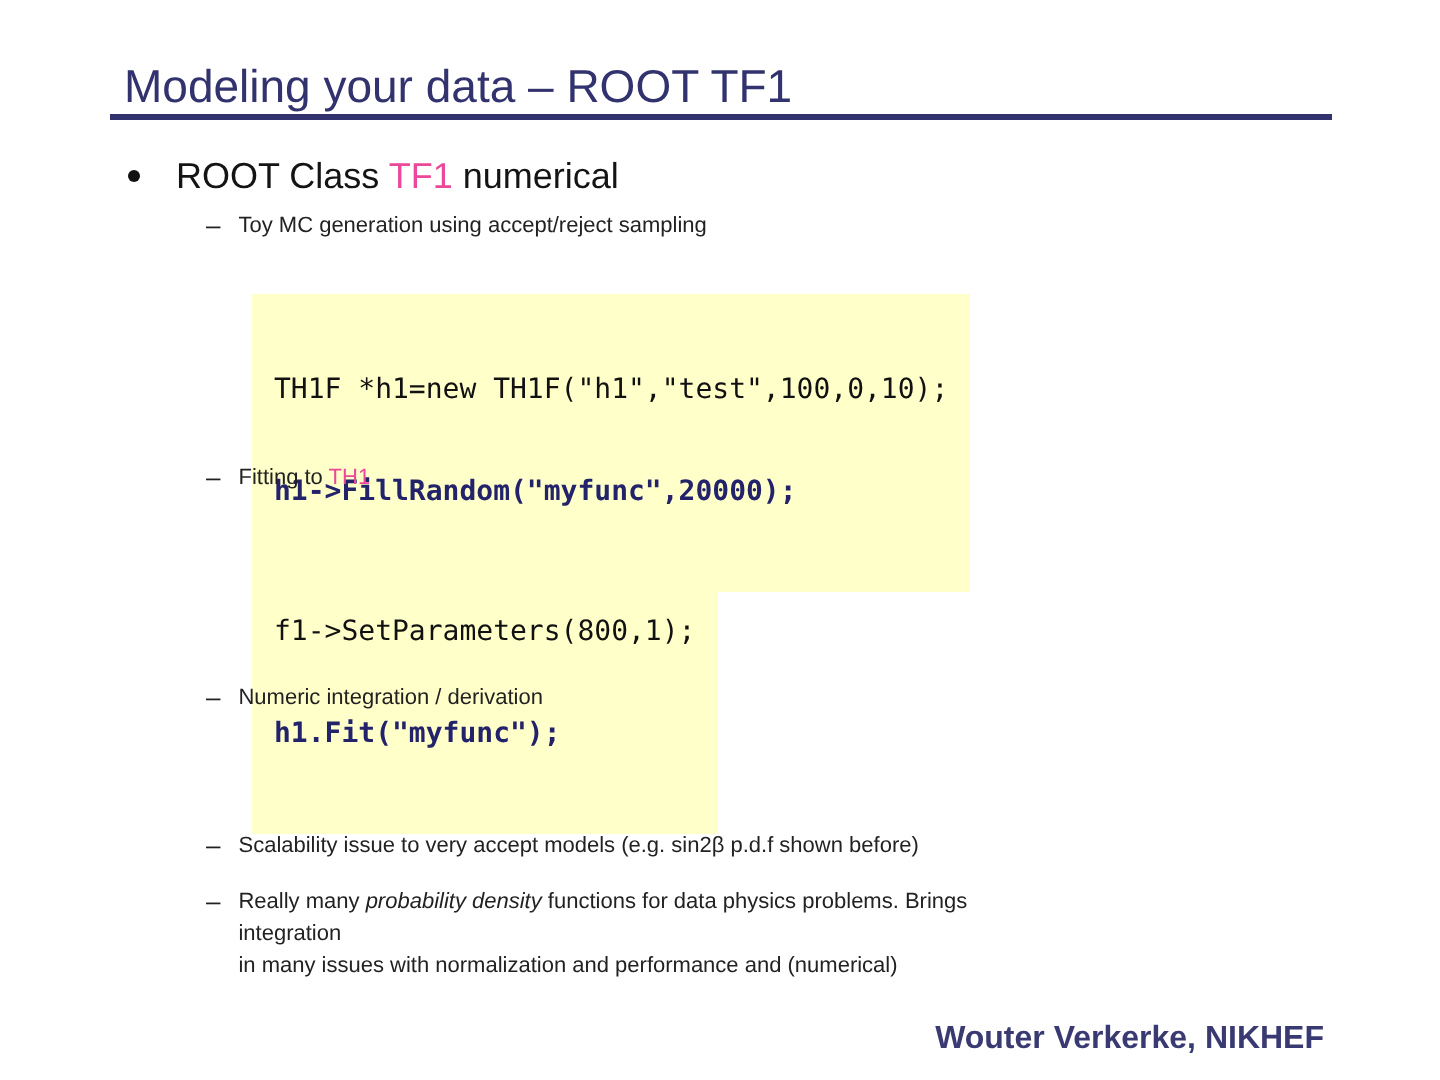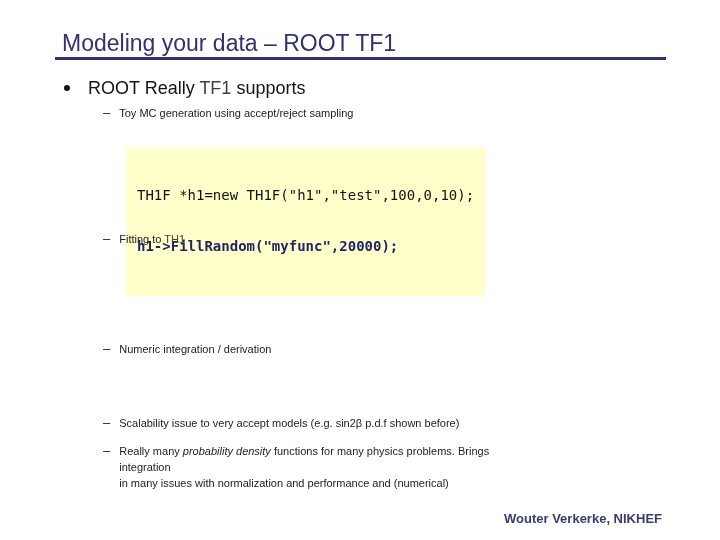--- a/index.html
+++ b/index.html
@@ -39,21 +39,21 @@
   .bullet-text {
     margin-left: 18px;
     font-size: 18px;
     line-height: 20px;
     color: #141414;
     white-space: nowrap;
   }
   .b1 { left: 64px; top: 78px; }
   .b2 { left: 64px; top: 385px; }
 
-  .link { color: #404040; }
+  .link { color: #ec4899; }
 
   .sub-row { display: flex; align-items: flex-start; }
   .sub-dash {
     font-size: 13px;
     line-height: 15px;
     color: #222222;
     flex: 0 0 auto;
   }
   .sub-text {
     margin-left: 9px;
@@ -84,70 +84,74 @@
   .code2 { left: 126px; top: 268px; }
   .code-line { display: block; }
   .code-line-bold {
     display: block;
     font-weight: 700;
     color: #23236B;
   }
 
   .footer {
     right: 58px; top: 511px;
-    font-size: 13px;
+    font-size: 16px;
     font-weight: 700;
     color: #3A3A72;
     white-space: nowrap;
   }
 </style>
 </head>
 <body>
 
 <div class="slide">
 
   <div class="abs title">Modeling your data – ROOT TF1</div>
   <div class="abs title-rule"></div>
 
   <div class="abs bullet-row b1">
     <span class="bullet-dot"></span>
-    <span class="bullet-text"><span>ROOT Really </span><span class="link">TF1</span><span> supports</span></span>
+    <span class="bullet-text"><span>ROOT Class </span><span class="link">TF1</span><span> numerical</span></span>
   </div>
 
   <div class="abs sub-row s1">
     <span class="sub-dash">–</span>
     <span class="sub-text nowrap">Toy MC generation using accept/reject sampling</span>
   </div>
 
   <div class="abs code-block code1">
     <span class="code-line">TH1F *h1=new TH1F("h1","test",100,0,10);</span>
     <span class="code-line-bold">h1-&gt;FillRandom("myfunc",20000);</span>
   </div>
 
   <div class="abs sub-row s2">
     <span class="sub-dash">–</span>
     <span class="sub-text nowrap"><span>Fitting to </span><span class="link">TH1</span></span>
   </div>
 
+  <div class="abs code-block code2">
+    <span class="code-line">f1-&gt;SetParameters(800,1);</span>
+    <span class="code-line-bold">h1.Fit("myfunc");</span>
+  </div>
 
   <div class="abs sub-row s3">
     <span class="sub-dash">–</span>
     <span class="sub-text nowrap">Numeric integration / derivation</span>
   </div>
 
 
   <div class="abs sub-row s4">
     <span class="sub-dash">–</span>
     <span class="sub-text nowrap">Scalability issue to very accept models (e.g. sin2β p.d.f shown before)</span>
   </div>
 
   <div class="abs sub-row s5">
     <span class="sub-dash">–</span>
     <span class="sub-text">
-      <span class="line"><span>Really many </span><span class="italic">probability density</span><span> functions for many physics problems. Brings</span></span>
+      <span class="line"><span>Really many </span><span class="italic">probability density</span><span> functions for data physics problems. Brings</span></span>
       <span class="line">integration</span>
       <span class="line">in many issues with normalization and performance and (numerical)</span>
     </span>
   </div>
 
   <div class="abs footer">Wouter Verkerke, NIKHEF</div>
 
 </div>
 
 </body></html>

